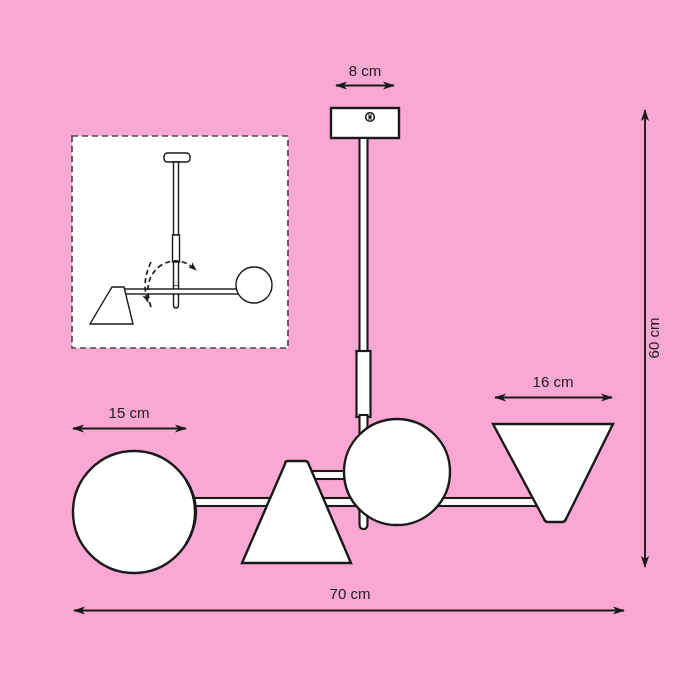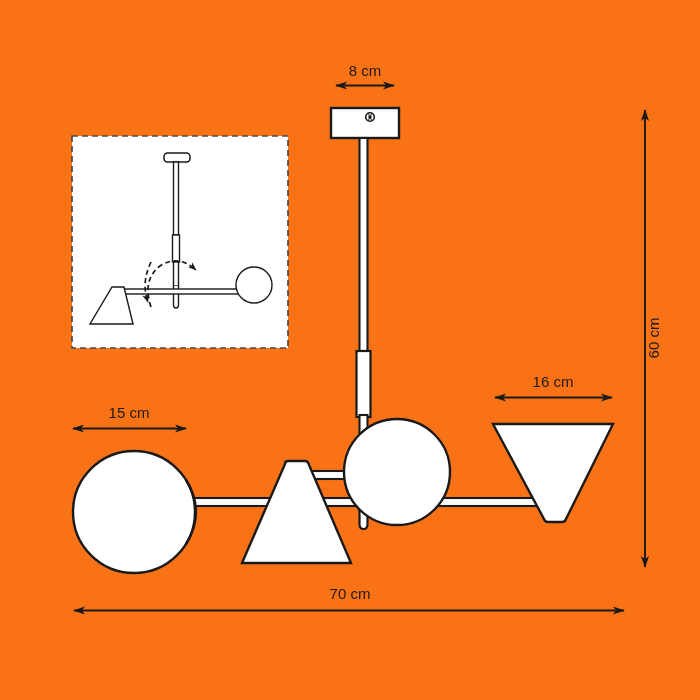--- a/index.html
+++ b/index.html
@@ -1,21 +1,21 @@
 <!DOCTYPE html>
 <html><head>
 <meta charset="utf-8">
 <style>
   html,body{margin:0;padding:0;background:#ffffff;}
   body{
     width:700px;height:700px;
     font-family:"Liberation Sans","DejaVu Sans",sans-serif;
     overflow:hidden;
   }
-  #stage{position:relative;width:700px;height:700px;background:#f97316;}
+  #stage{position:relative;width:700px;height:700px;background:#f9a8d4;}
   #drawing{position:absolute;left:0;top:0;width:700px;height:700px;}
   .dim-text{
     font-size:15px;
     fill:#1a1a1a;
     font-family:"Liberation Sans","DejaVu Sans",sans-serif;
   }
 </style>
 </head>
 <body>
 

